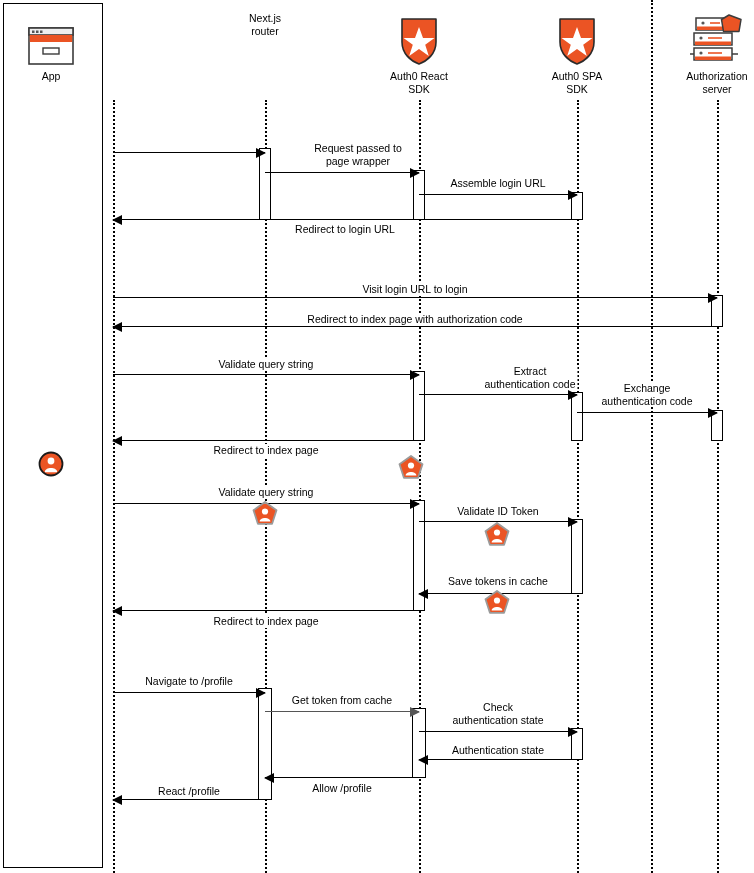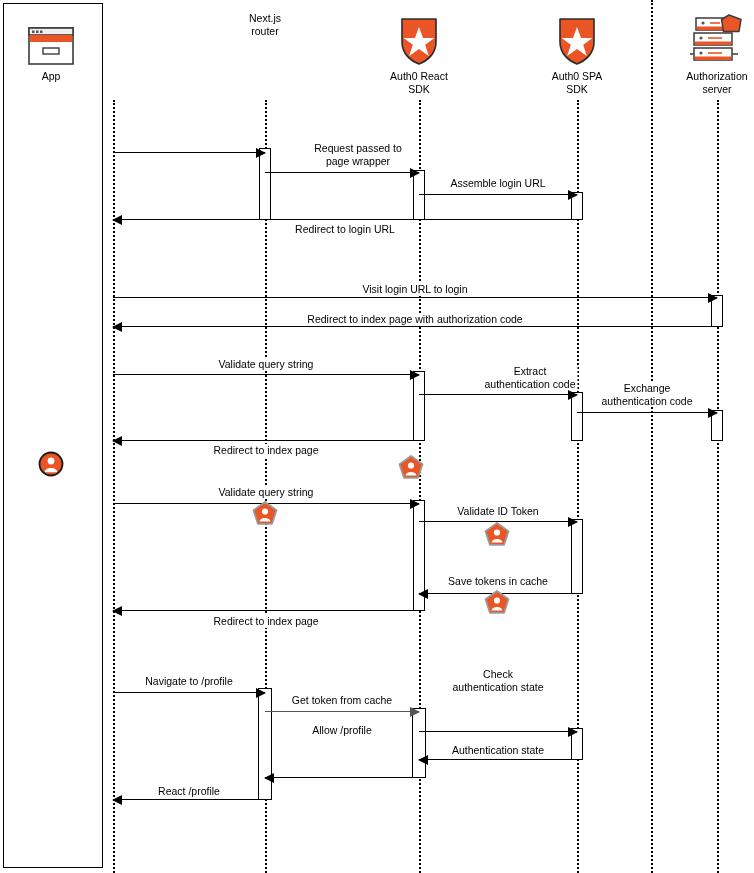--- a/index.html
+++ b/index.html
@@ -196,30 +196,30 @@
         <div class="arrowhead right"></div>
       </div>
       <div class="msg-label" style="left: 189px; top: 675px;">Navigate to /profile</div>
       <div class="msg gray" style="left: 265px; top: 711px; width: 154px;">
         <div class="arrowhead right gray"></div>
       </div>
       <div class="msg-label" style="left: 342px; top: 694px;">Get token from cache</div>
       <div class="msg" style="left: 419px; top: 731px; width: 158px;">
         <div class="arrowhead right"></div>
       </div>
-      <div class="msg-label" style="left: 498px; top: 668px; text-align: center;">Check
+      <div class="msg-label" style="left: 498px; top: 701px; text-align: center;">Check
 authentication state</div>
       <div class="msg" style="left: 419px; top: 759px; width: 158px;">
         <div class="arrowhead left"></div>
       </div>
       <div class="msg-label" style="left: 498px; top: 744px;">Authentication state</div>
       <div class="msg" style="left: 265px; top: 777px; width: 154px;">
         <div class="arrowhead left"></div>
       </div>
-      <div class="msg-label" style="left: 342px; top: 724px; text-align: right;">Allow /profile</div>
+      <div class="msg-label" style="left: 342px; top: 782px; text-align: right;">Allow /profile</div>
       <div class="msg" style="left: 113px; top: 799px; width: 152px;">
         <div class="arrowhead left"></div>
       </div>
       <div class="msg-label" style="left: 189px; top: 785px;">React /profile</div>
       <div class="lock-badge" style="left: 411px; top: 470px;"><svg width="26" height="26" viewBox="0 0 26 26">
     <path d="M13 1 L24.5 9.3 L20.1 22.8 H5.9 L1.5 9.3 Z" fill="#EB5424" stroke="#9a9a9a" stroke-width="1.8" stroke-linejoin="round"></path>
     <circle cx="13" cy="10.5" r="3.1" fill="#fff"></circle>
     <path d="M7.6 20.5 C7.6 15.8 18.4 15.8 18.4 20.5 Z" fill="#fff"></path>
   </svg></div>
       <div class="lock-badge" style="left: 265px; top: 516px;"><svg width="26" height="26" viewBox="0 0 26 26">

